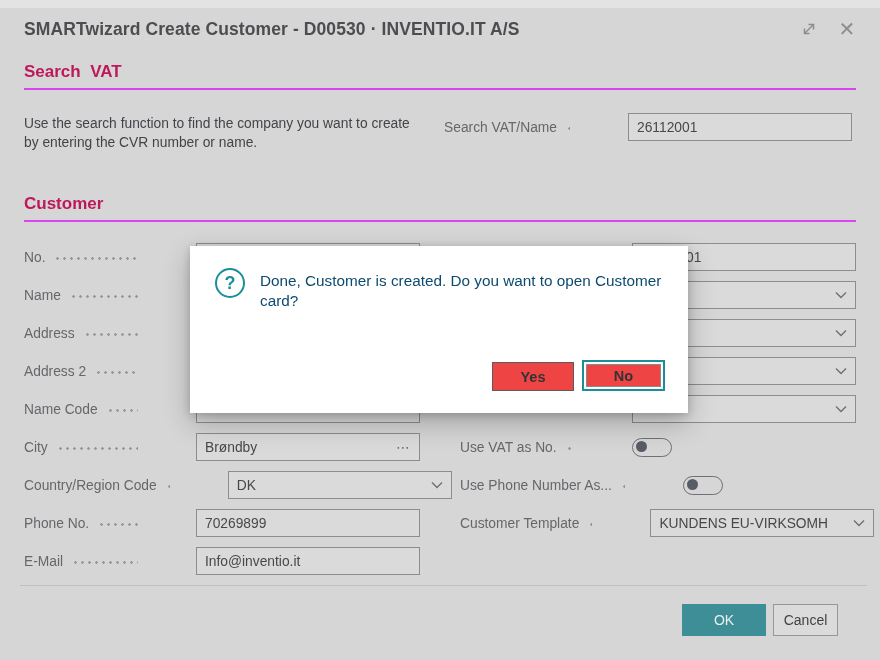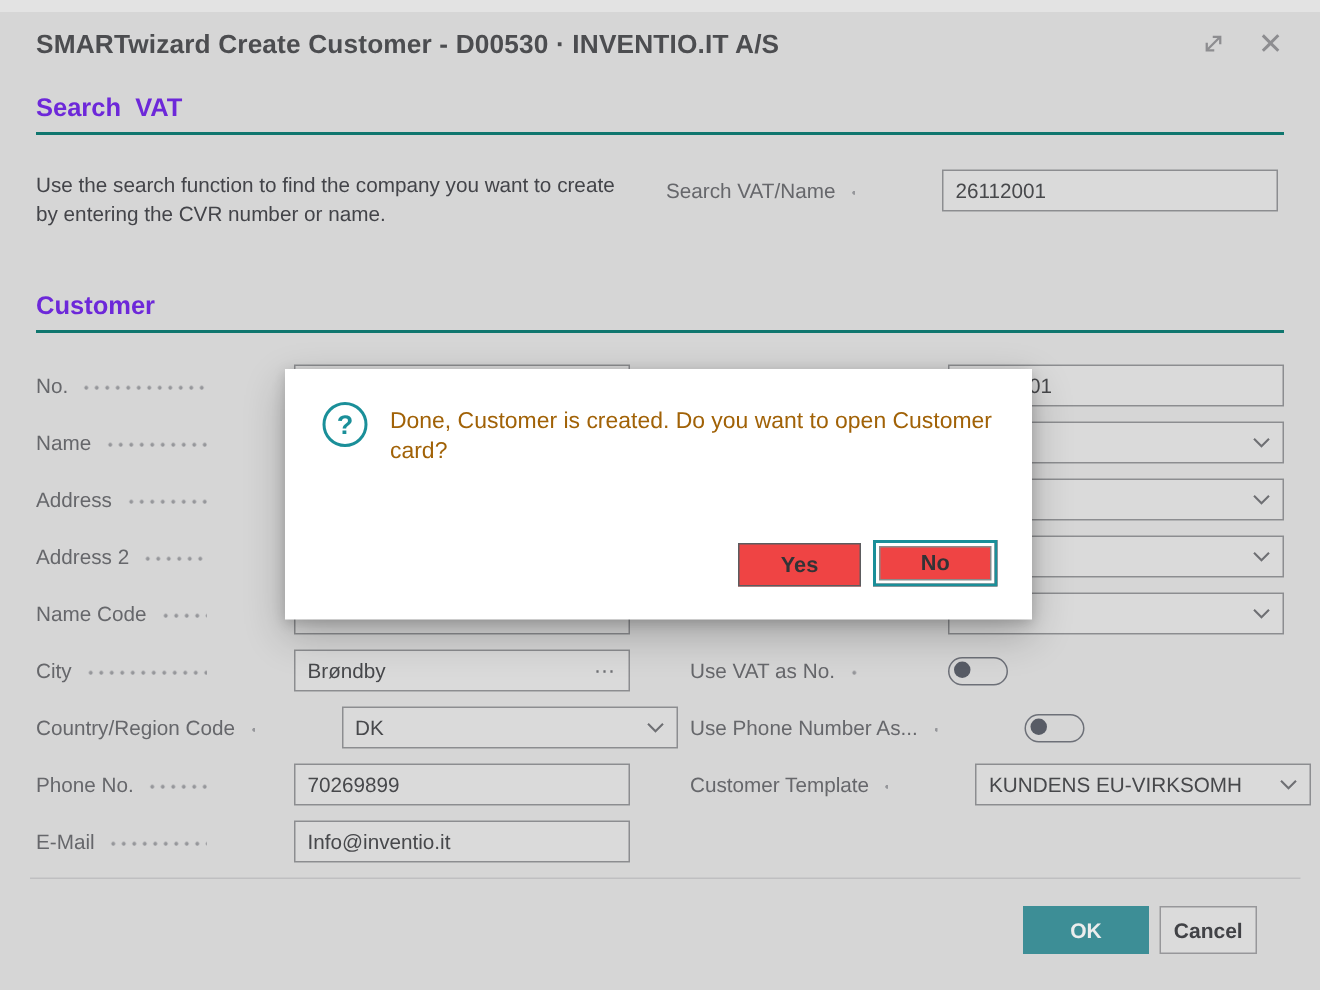--- a/index.html
+++ b/index.html
@@ -11,22 +11,22 @@
   }
   .top-strip{position:absolute;top:0;left:0;right:0;height:8px;background:#e3e3e3;}
 
   
   .titlebar{position:absolute;top:18px;left:24px;right:22px;display:flex;align-items:center;}
   .win-title{font-size:17.5px;font-weight:700;color:#4c4d50;letter-spacing:.1px;flex:1;white-space:nowrap;}
   .win-icons{display:flex;align-items:center;gap:16px;}
   .icon-btn{width:22px;height:22px;display:flex;align-items:center;justify-content:center;cursor:pointer;}
 
   
-  .section-hd{position:absolute;left:24px;right:24px;font-size:17px;font-weight:700;color:#6d28d9;
-    padding-bottom:6px;border-bottom:2px solid #0f766e;white-space:pre;}
+  .section-hd{position:absolute;left:24px;right:24px;font-size:17px;font-weight:700;color:#be185d;
+    padding-bottom:6px;border-bottom:2px solid #d946ef;white-space:pre;}
   .hd-search{top:62px;}
   .hd-customer{top:194px;}
 
   
   .search-desc{position:absolute;left:24px;top:114px;width:404px;font-size:13.8px;line-height:19px;color:#434449;}
   .search-row{position:absolute;left:444px;top:113px;width:396px;}
 
   
   .frow{display:flex;align-items:center;height:28px;}
   .flabel{font-size:13.8px;color:#66676b;white-space:nowrap;flex:0 0 auto;}
@@ -45,33 +45,33 @@
     position:relative;cursor:pointer;background:transparent;}
   .toggle .knob{position:absolute;left:3px;top:2.5px;width:11px;height:11px;border-radius:50%;background:#585c66;}
 
   
   .cust-grid{position:absolute;left:24px;top:243px;width:832px;display:grid;
     grid-template-columns:396px 396px;column-gap:40px;grid-auto-rows:28px;row-gap:10px;}
 
   
   .footer-line{position:absolute;left:20px;right:13px;top:585px;height:1px;background:#bfbfc1;}
   .btn{box-sizing:border-box;display:flex;align-items:center;justify-content:center;
-    font-size:14px;font-weight:700;cursor:pointer;}
+    font-size:14px;font-weight:400;cursor:pointer;}
   .btn-ok{position:absolute;left:682px;top:604px;width:84px;height:32px;
     background:var(--accent-teal,#3d8e96);color:#eceded;border:none;}
   .btn-cancel{position:absolute;left:773px;top:604px;width:65px;height:32px;
     background:#dbdbdb;border:1px solid #97979a;color:#414246;}
 
   
   .dialog{position:absolute;left:190px;top:246px;width:498px;height:167px;background:#ffffff;z-index:20;
     box-shadow:0 10px 26px rgba(0,0,0,.24),0 2px 8px rgba(0,0,0,.18);}
   .q-icon{position:absolute;left:25px;top:22px;width:30px;height:30px;border-radius:50%;
     border:2px solid var(--dialog-teal,#1a8f99);color:var(--dialog-teal,#1a8f99);
     display:flex;align-items:center;justify-content:center;font-size:18px;font-weight:700;box-sizing:border-box;}
-  .dlg-msg{position:absolute;left:70px;top:25px;right:18px;font-size:15.3px;line-height:20px;color:#a16207;}
+  .dlg-msg{position:absolute;left:70px;top:25px;right:18px;font-size:15.3px;line-height:20px;color:#0c4a6e;}
   .dlg-btn{position:absolute;background:#ef4444;display:flex;align-items:center;justify-content:center;
     font-size:14.5px;font-weight:700;color:#323336;cursor:pointer;box-sizing:border-box;}
   .btn-yes{left:302px;top:116px;width:82px;height:29px;border:1px solid #5c5c5f;}
   .btn-no{left:392px;top:114px;width:83px;height:31px;border:2px solid var(--dialog-teal,#1a8f99);
     box-shadow:inset 0 0 0 2px #ffffff,inset 0 0 0 3px #8a8a8a;}
 
   svg{display:block;}
 </style>
 </head>
 <body>

